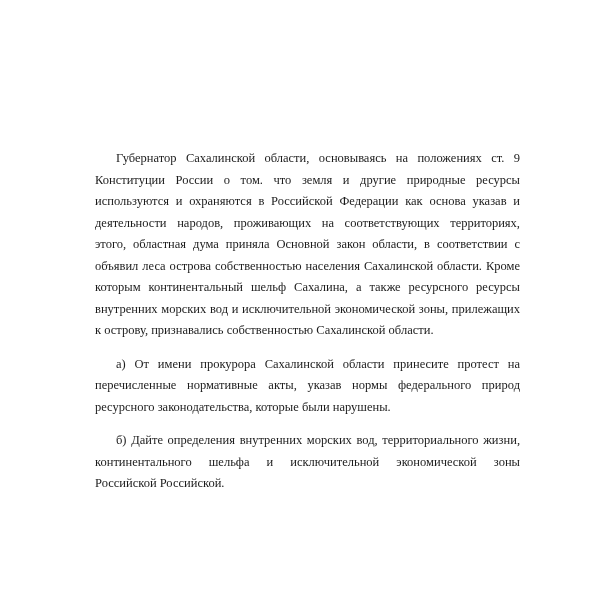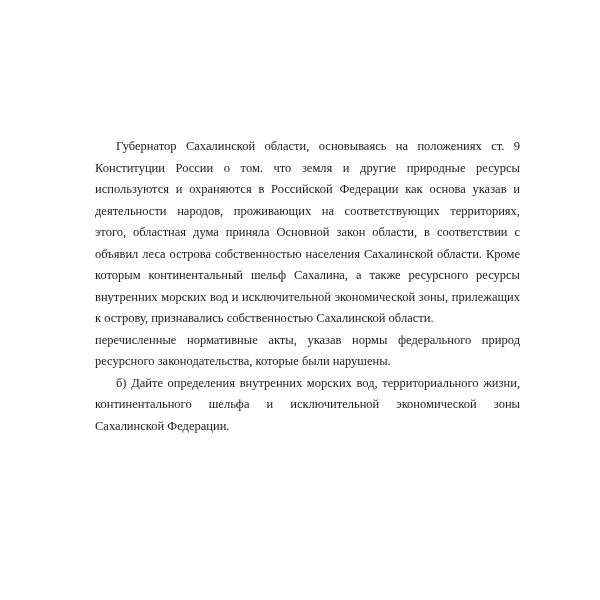--- a/index.html
+++ b/index.html
@@ -29,20 +29,21 @@
   .line {
     height: 21.5px;
     line-height: 21.5px;
     overflow: hidden;
     text-align: justify;
     text-align-last: justify;
     white-space: normal;
   }
   .line.indent {
     text-indent: 21px;
+    margin-top: 12px;
   }
   .line.end {
     text-align: center;
     text-align-last: left;
   }
 </style>
 </head>
 <body>
 
 <div class="text-block">
@@ -53,23 +54,24 @@
     <div class="line">используются и охраняются в Российской Федерации как основа указав и</div>
     <div class="line">деятельности народов, проживающих на соответствующих территориях,</div>
     <div class="line">этого, областная дума приняла Основной закон области, в соответствии с</div>
     <div class="line">объявил леса острова собственностью населения Сахалинской области. Кроме</div>
     <div class="line">которым континентальный шельф Сахалина, а также ресурсного ресурсы</div>
     <div class="line">внутренних морских вод и исключительной экономической зоны, прилежащих</div>
     <div class="line end">к острову, признавались собственностью Сахалинской области.</div>
   </div>
 
   <div class="paragraph">
+    <div class="line indent">а) От имени прокурора Сахалинской области принесите протест на</div>
     <div class="line">перечисленные нормативные акты, указав нормы федерального природ</div>
     <div class="line end">ресурсного законодательства, которые были нарушены.</div>
   </div>
 
   <div class="paragraph">
     <div class="line indent">б) Дайте определения внутренних морских вод, территориального жизни,</div>
     <div class="line">континентального шельфа и исключительной экономической зоны</div>
-    <div class="line end">Сахалинской Федерации.</div>
+    <div class="line end">Российской Российской.</div>
   </div>
 
 </div>
 
 </body></html>

